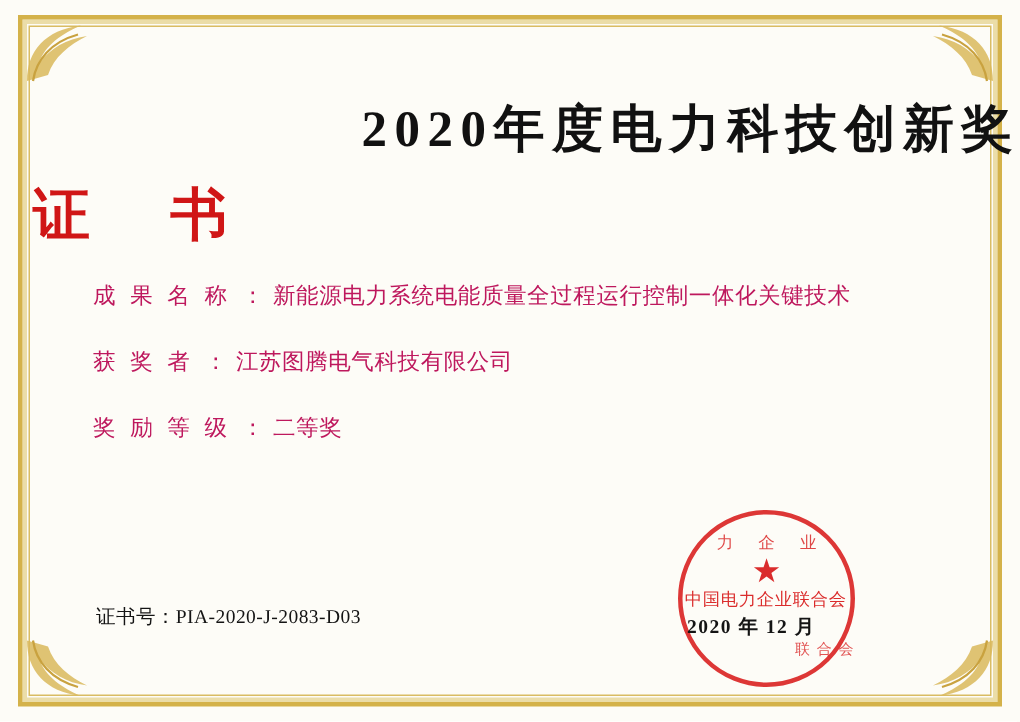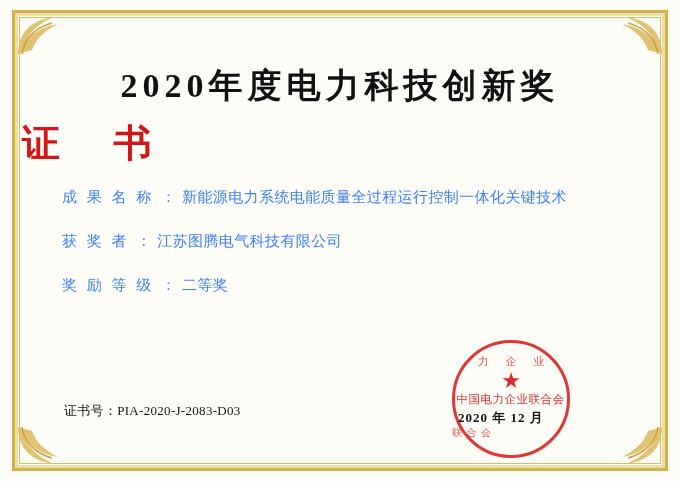--- a/index.html
+++ b/index.html
@@ -64,21 +64,21 @@
   .corner.tr { right: 14px; top: 12px; transform: scaleX(-1); }
   .corner.bl { left: 14px; bottom: 12px; transform: scaleY(-1); }
   .corner.br { right: 14px; bottom: 12px; transform: scale(-1,-1); }
 
   
   .title-main {
     position: absolute;
     left: 0;
     right: 0;
     top: 63px;
-    text-align: center;
+    text-align: right;
     font-family: "Liberation Serif", "DejaVu Serif", serif;
     font-weight: bold;
     font-size: 34px;
     letter-spacing: 5px;
     color: #111111;
     white-space: nowrap;
   }
   .title-sub {
     position: absolute;
     left: 0;
@@ -98,21 +98,21 @@
     position: absolute;
     left: 62px;
     right: 48px;
     top: 188px;
   }
   .field-row {
     display: flex;
     align-items: baseline;
     margin-bottom: 25px;
     font-family: "Liberation Serif", "DejaVu Serif", serif;
-    color: #3b82f6;
+    color: #be185d;
   }
   .field-label {
     flex: 0 0 auto;
     font-size: 15px;
     letter-spacing: 3px;
     white-space: nowrap;
   }
   .field-value {
     flex: 1 1 auto;
     font-size: 15px;
@@ -183,21 +183,21 @@
     letter-spacing: 7px;
     text-indent: 7px;
     opacity: 0.8;
     white-space: nowrap;
   }
   .seal-bottom {
     position: absolute;
     left: 0;
     right: 0;
     bottom: 18px;
-    text-align: left;
+    text-align: right;
     font-family: "Liberation Serif", "DejaVu Serif", serif;
     font-size: 10px;
     color: #d81b1b;
     letter-spacing: 1px;
     opacity: 0.75;
     white-space: nowrap;
   }
 
   
   .issue-date {

